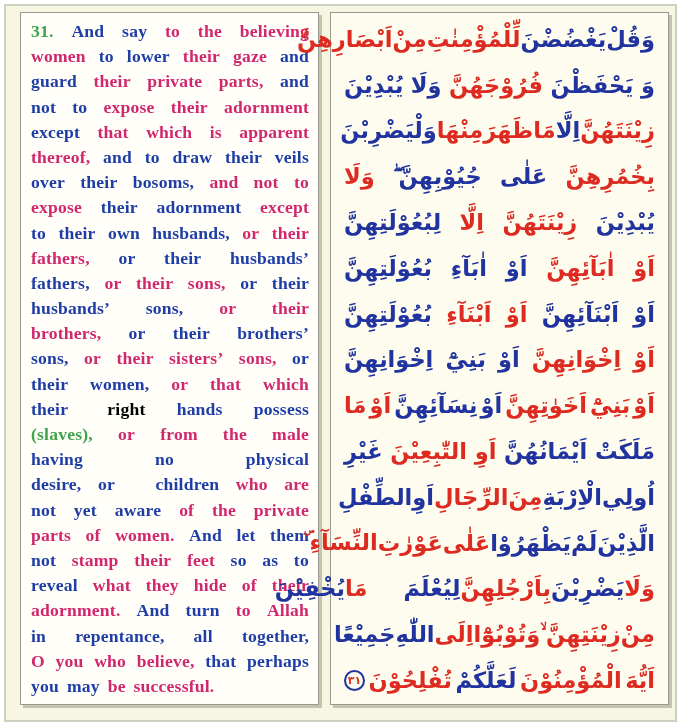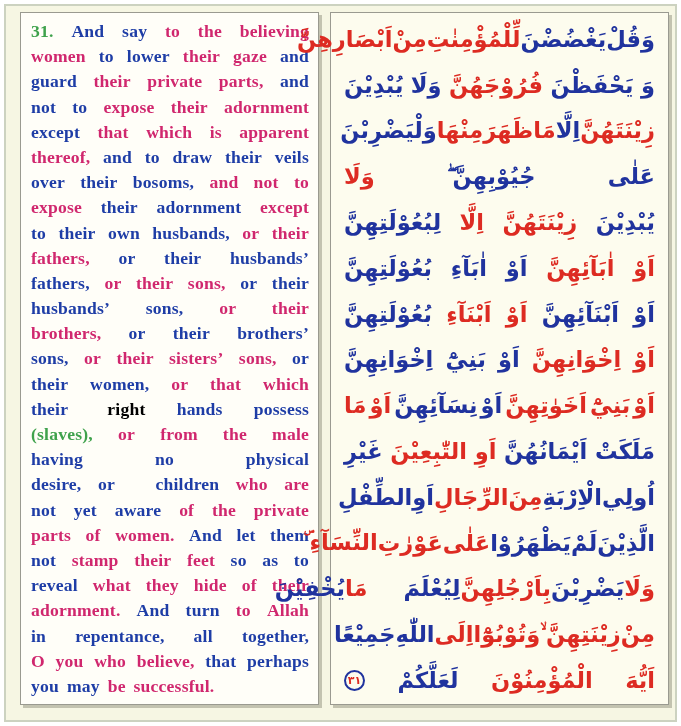--- a/index.html
+++ b/index.html
@@ -286,20 +286,21 @@
       </div>
       <div class="a-line">
         <span style="color: rgb(221, 43, 34);">زِيْنَتَهُنَّ</span>
         <span style="color: rgb(32, 51, 158);">اِلَّا</span>
         <span style="color: rgb(221, 43, 34);">مَا</span>
         <span style="color: rgb(221, 43, 34);">ظَهَرَ</span>
         <span style="color: rgb(221, 43, 34); text-align: right;">مِنْهَا</span>
         <span style="color: rgb(32, 51, 158);">وَلْيَضْرِبْنَ</span>
       </div>
       <div class="a-line">
+        <span style="color: rgb(221, 43, 34);">بِخُمُرِهِنَّ</span>
         <span style="color: rgb(32, 51, 158);">عَلٰى</span>
         <span style="color: rgb(32, 51, 158);">جُيُوْبِهِنَّ ۖ</span>
         <span style="color: rgb(221, 43, 34);">وَلَا</span>
       </div>
       <div class="a-line">
         <span style="color: rgb(32, 51, 158);">يُبْدِيْنَ</span>
         <span style="color: rgb(221, 43, 34);">زِيْنَتَهُنَّ</span>
         <span style="color: rgb(221, 43, 34);">اِلَّا</span>
         <span style="color: rgb(32, 51, 158);">لِبُعُوْلَتِهِنَّ</span>
       </div>
@@ -369,16 +370,17 @@
         <span style="color: rgb(221, 43, 34);">زِيْنَتِهِنَّ ۙ</span>
         <span style="color: rgb(221, 43, 34);">وَتُوْبُوْٓا</span>
         <span style="color: rgb(221, 43, 34);">اِلَى</span>
         <span style="color: rgb(32, 51, 158);">اللّٰهِ</span>
         <span style="color: rgb(32, 51, 158);">جَمِيْعًا</span>
       </div>
       <div class="a-line">
         <span style="color: rgb(221, 43, 34);">اَيُّهَ</span>
         <span style="color: rgb(221, 43, 34);">الْمُؤْمِنُوْنَ</span>
         <span style="color: rgb(32, 51, 158);">لَعَلَّكُمْ</span>
+        <span style="color: rgb(221, 43, 34);">تُفْلِحُوْنَ</span>
         <span class="ayah-marker" style="color: rgb(221, 43, 34); border-color: rgb(32, 51, 158);">٣١</span>
       </div>
     </div>
 </div>
 
 </body></html>

